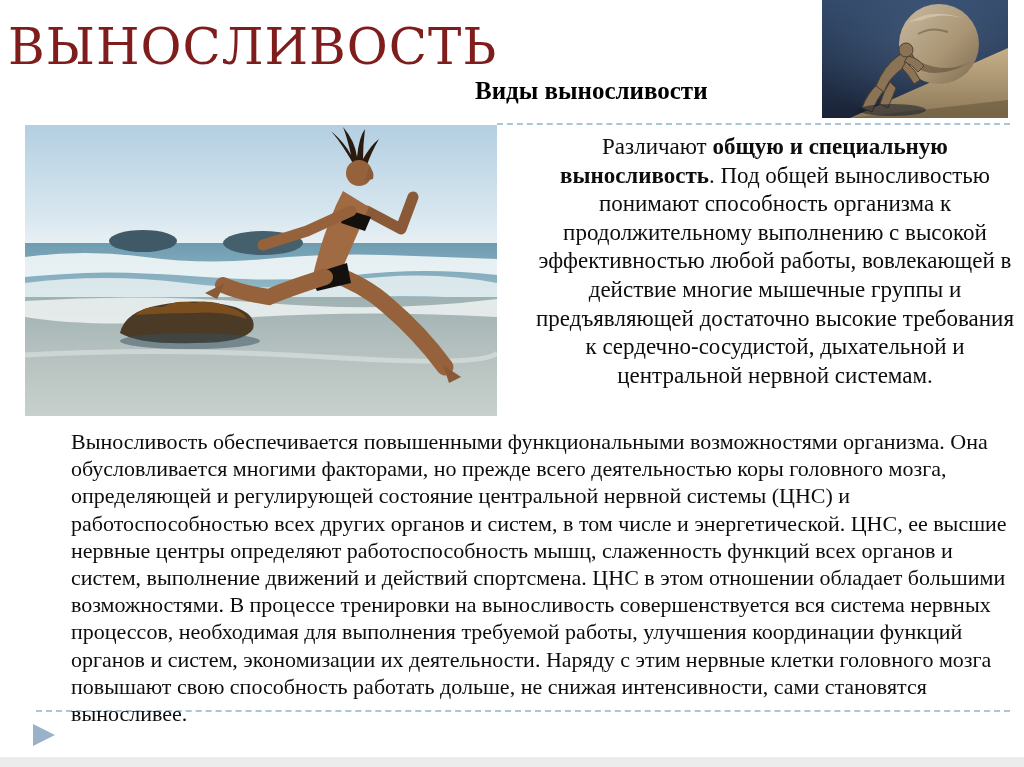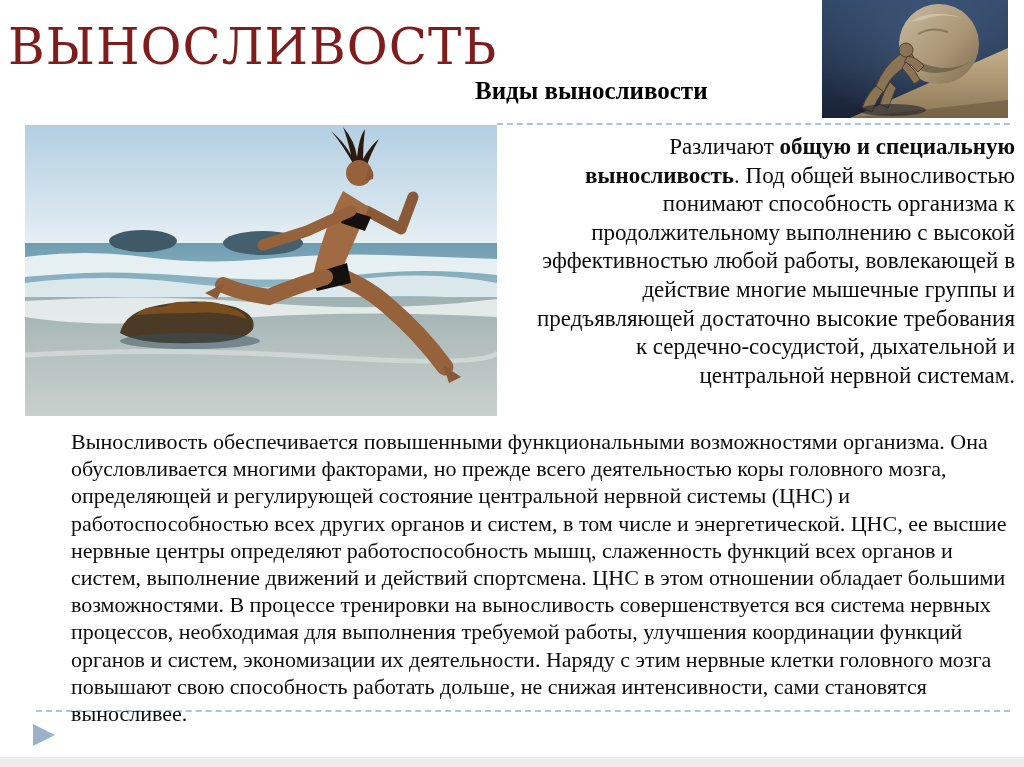--- a/index.html
+++ b/index.html
@@ -38,21 +38,21 @@
     border-top:2px dashed #a9c7d8;
     height:0;
   }
   .dash-right { left:497px; top:123px; width:513px; }
   .dash-bottom { left:36px; top:710px; width:974px; }
   .intro-text {
     position:absolute; left:535px; top:133px;
     width:480px;
     font-size:23px; line-height:28.6px;
     color:#0d0d0d;
-    text-align:right;
+    text-align:center;
   }
   .body-text {
     position:absolute; left:38px; top:428px;
     width:954px;
     font-size:22px; line-height:27.2px;
     color:#0d0d0d;
     z-index:2;
     margin-left:33px;
   }
   .nav-arrow {

